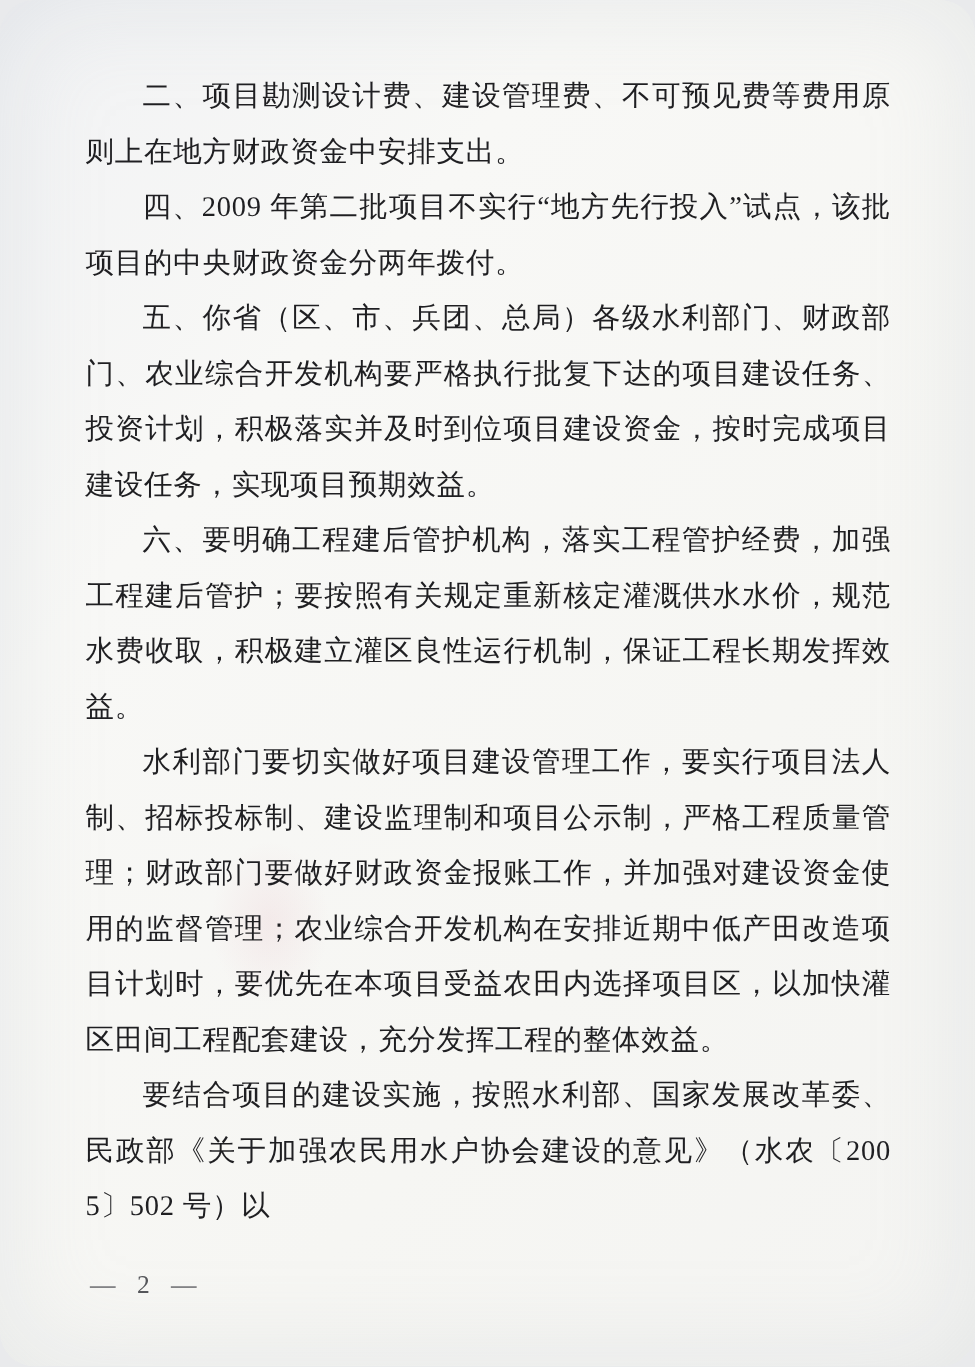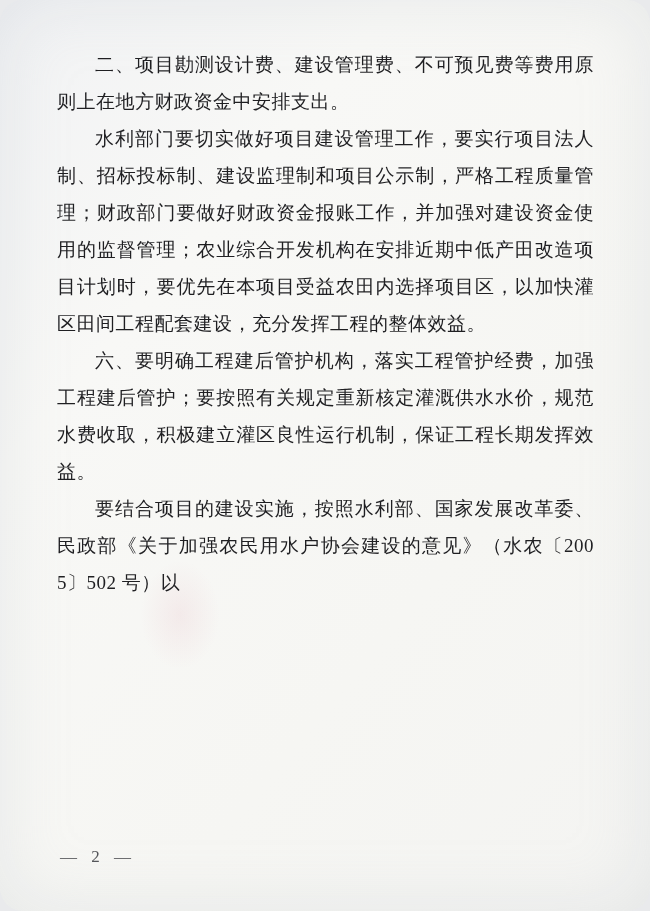--- a/index.html
+++ b/index.html
@@ -56,19 +56,21 @@
   }
 </style>
 </head>
 <body>
 
 <div class="page">
   <div class="smudge"></div>
 
   <div class="content">
     <p>二、项目勘测设计费、建设管理费、不可预见费等费用原则上在地方财政资金中安排支出。</p>
+    <p>四、2009 年第二批项目不实行“地方先行投入”试点，该批项目的中央财政资金分两年拨付。</p>
+    <p>五、你省（区、市、兵团、总局）各级水利部门、财政部门、农业综合开发机构要严格执行批复下达的项目建设任务、投资计划，积极落实并及时到位项目建设资金，按时完成项目建设任务，实现项目预期效益。</p>
+    <p>六、要明确工程建后管护机构，落实工程管护经费，加强工程建后管护；要按照有关规定重新核定灌溉供水水价，规范水费收取，积极建立灌区良性运行机制，保证工程长期发挥效益。</p>
     <p>水利部门要切实做好项目建设管理工作，要实行项目法人制、招标投标制、建设监理制和项目公示制，严格工程质量管理；财政部门要做好财政资金报账工作，并加强对建设资金使用的监督管理；农业综合开发机构在安排近期中低产田改造项目计划时，要优先在本项目受益农田内选择项目区，以加快灌区田间工程配套建设，充分发挥工程的整体效益。</p>
-    <p>六、要明确工程建后管护机构，落实工程管护经费，加强工程建后管护；要按照有关规定重新核定灌溉供水水价，规范水费收取，积极建立灌区良性运行机制，保证工程长期发挥效益。</p>
     <p>要结合项目的建设实施，按照水利部、国家发展改革委、民政部《关于加强农民用水户协会建设的意见》（水农〔2005〕502 号）以</p>
   </div>
 
   <div class="footer">— 2 —</div>
 </div>
 
 </body></html>

